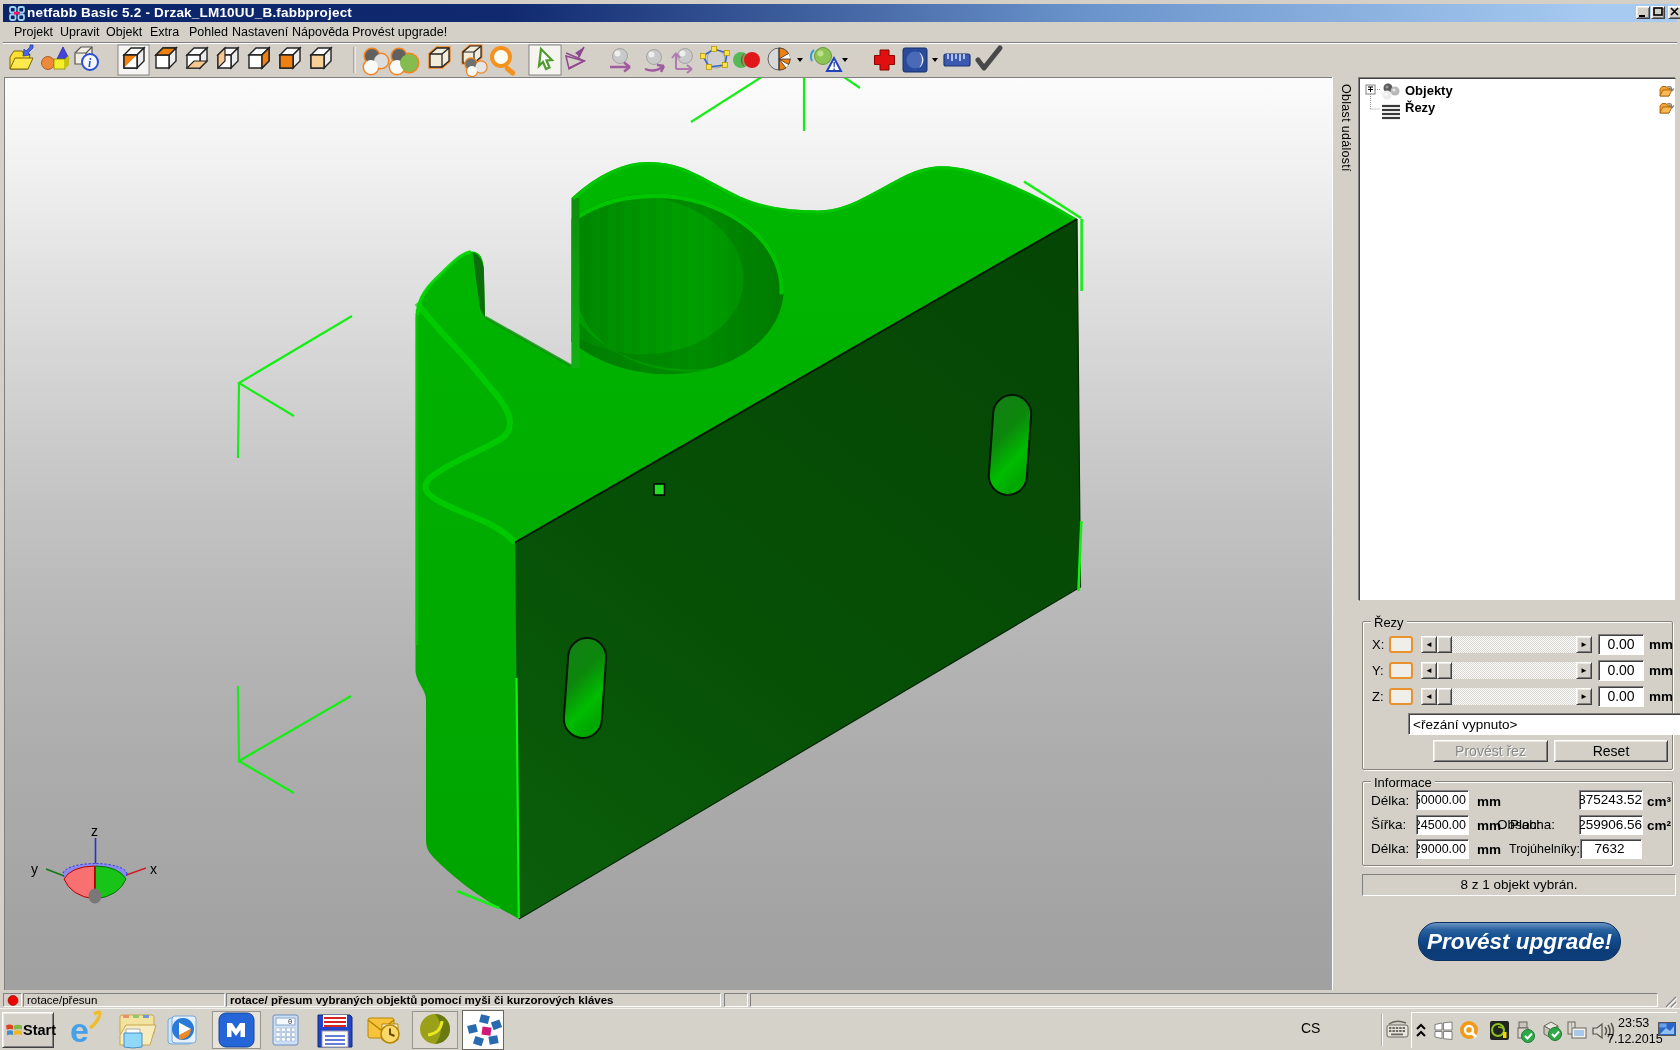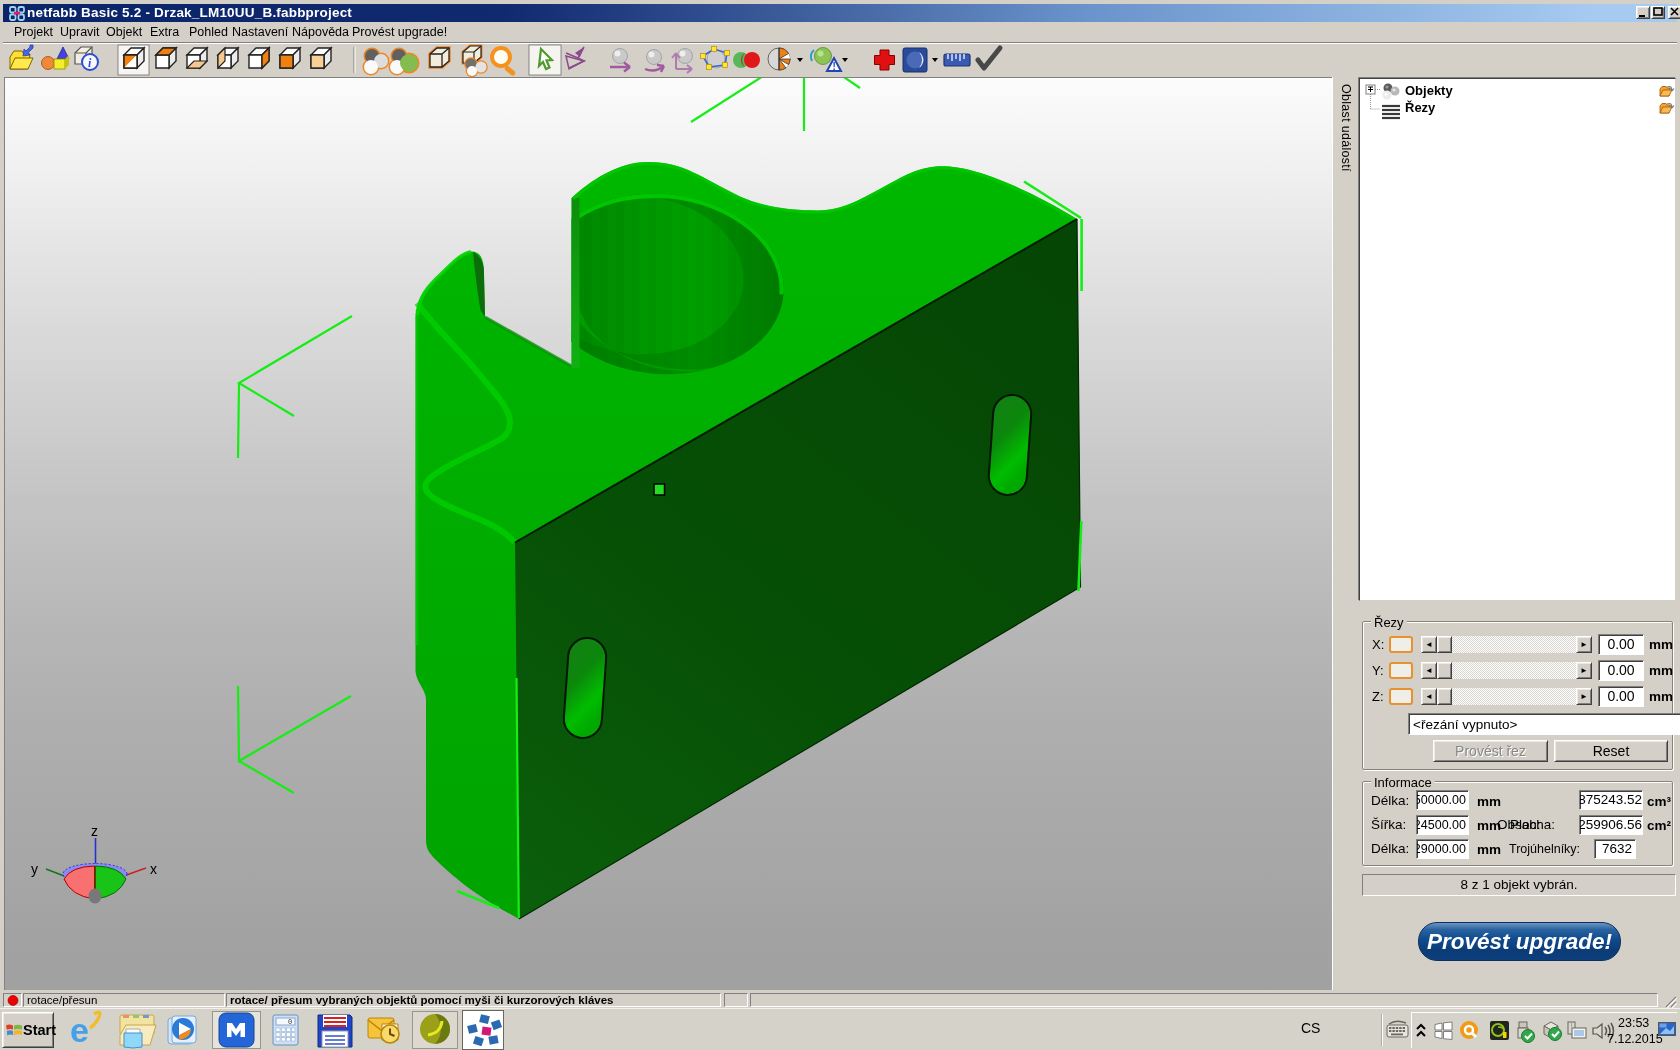--- a/index.html
+++ b/index.html
@@ -487,21 +487,21 @@
     <div class="inflabel" style="left:13px;top:740px;">Šířka:</div>
     <div class="inffield" style="left:58px;top:738px;width:53px;text-align:right;padding-right:2px;direction:rtl;font-size:12.5px;">24500.00</div>
     <div class="mm" style="left:119px;top:741px;">mm</div>
     <div class="inflabel" style="left:152px;top:740px;">Plocha:</div>
     <div class="inffield" style="left:221px;top:738px;width:64px;direction:rtl;">56259906.56</div>
     <div class="mm" style="left:289px;top:741px;">cm²</div>
     <div class="inflabel" style="left:13px;top:764px;">Délka:</div>
     <div class="inffield" style="left:58px;top:762px;width:53px;text-align:right;padding-right:2px;direction:rtl;font-size:12.5px;">29000.00</div>
     <div class="mm" style="left:119px;top:765px;">mm</div>
     <div class="inflabel" style="left:151px;top:765px;font-size:12.5px;text-align:center;">Trojúhelníky:</div>
-    <div class="inffield" style="left:236px;top:762px;width:42px;text-align:right;padding-right:3px;">7632</div>
+    <div class="inffield" style="left:222px;top:762px;width:62px;text-align:center;padding-right:3px;">7632</div>
   </div>
   <div class="abs sunkenlite" style="left:4px;top:797px;width:314px;height:22px;font-size:13.5px;text-align:center;line-height:20px;background:#d4d0c8;">8 z 1 objekt vybrán.</div>
   <div class="abs" style="left:60px;top:845px;width:203px;height:39px;border-radius:19px;background:linear-gradient(to bottom,#6c95c2 0%,#29629f 18%,#114a8c 45%,#0b3c77 75%,#0d3f7c 100%);border:1px solid #0a2f60;color:#fff;font-size:22.5px;font-style:italic;font-weight:bold;text-align:center;line-height:37px;">Provést upgrade!</div>
 </div>
 
 <div id="statusbar" class="abs">
   <div class="stpanel" style="left:0px;width:19px;"><svg width="13" height="11" style="margin-top:1px">
         <circle cx="6" cy="5.5" r="5" fill="#ee0000" stroke="#900000" stroke-width="0.6"></circle>
       </svg></div>
   <div class="stpanel" style="left:20px;width:202px;">rotace/přesun</div>

